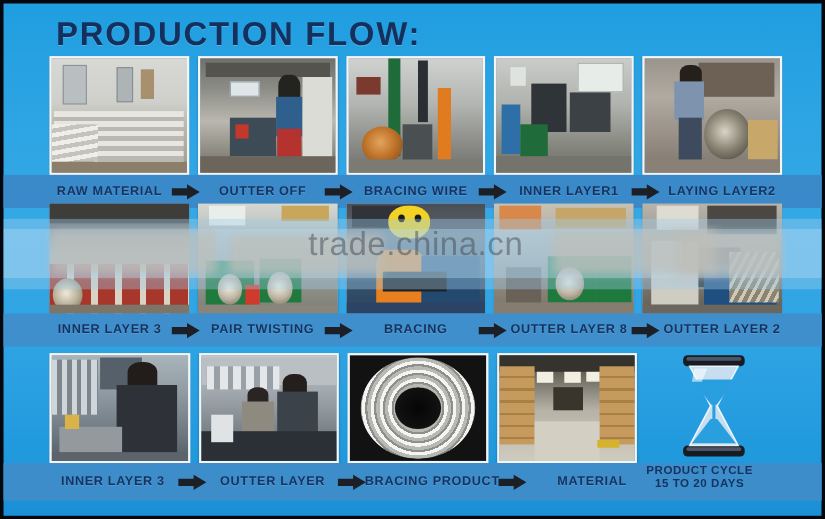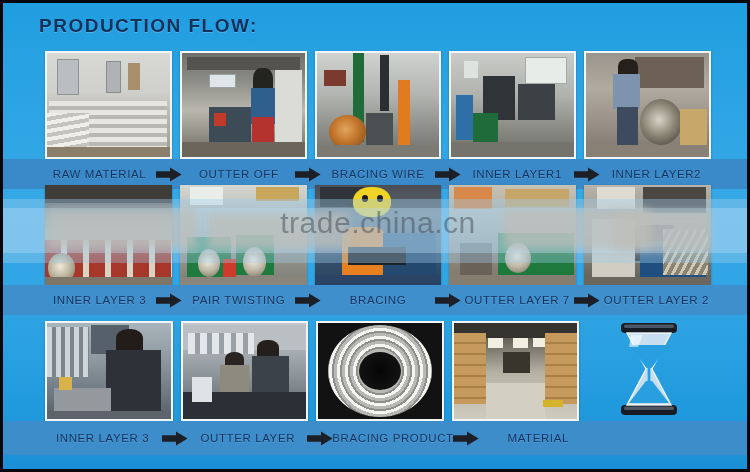--- a/index.html
+++ b/index.html
@@ -24,23 +24,23 @@
         #2fa4e4 66%,
         #2099dd 88%,
         #1b8fd6 100%);
     border: 3px solid #05070c;
     overflow: hidden;
   }
 
   
   .title {
     position: absolute;
-    left: 36px;
+    left: 48px;
     top: 12px;
-    font-size: 19px;
+    font-size: 30px;
     font-weight: bold;
     letter-spacing: 1.5px;
     color: #15305c;
     text-shadow: 0 1px 0 rgba(255,255,255,0.20);
     white-space: nowrap;
   }
 
   
   .row { position: absolute; left: 0; width: 750px; }
   .row-1 { top: 48px; }
@@ -88,21 +88,21 @@
 
   .step {
     display: flex;
     align-items: center;
     justify-content: center;
     flex: 1 1 0;
     min-width: 0;
   }
   .step-label {
     font-size: 11.5px;
-    font-weight: normal;
+    font-weight: bold;
     letter-spacing: 0.6px;
     color: #16335f;
     white-space: nowrap;
     text-shadow: 0 1px 0 rgba(255,255,255,0.12);
   }
   .row-3 .step-label { font-size: 11.5px; }
 
   .arrow {
     flex: 0 0 auto;
     width: 26px;
@@ -278,21 +278,21 @@
       </span>
       <div class="step">
         <span class="step-label">INNER LAYER1</span>
       </div>
       <span class="arrow">
         <svg viewBox="0 0 26 15" width="26" height="15">
             <path d="M0 4.2 H14 V0.6 L25.6 7.5 L14 14.4 V10.8 H0 Z" fill="#1d1f26"></path>
           </svg>
       </span>
       <div class="step">
-        <span class="step-label">INNER LAYER2</span>
+        <span class="step-label">LAYING LAYER2</span>
       </div>
     </div>
   </div>
 
   <div class="row row-2">
     <div class="photo-strip">
 
       <div class="photo noborder">
         <div class="ph-inner">
           <div class="sky" style="background:linear-gradient(180deg,#4b4a46 0%,#6e6d68 22%,#a8a59c 48%,#8e8a80 100%)"></div>
@@ -378,21 +378,21 @@
       </span>
       <div class="step">
         <span class="step-label">BRACING</span>
       </div>
       <span class="arrow">
         <svg viewBox="0 0 26 15" width="26" height="15">
             <path d="M0 4.2 H14 V0.6 L25.6 7.5 L14 14.4 V10.8 H0 Z" fill="#1d1f26"></path>
           </svg>
       </span>
       <div class="step">
-        <span class="step-label">OUTTER LAYER 7</span>
+        <span class="step-label">OUTTER LAYER 8</span>
       </div>
       <span class="arrow">
         <svg viewBox="0 0 26 15" width="26" height="15">
             <path d="M0 4.2 H14 V0.6 L25.6 7.5 L14 14.4 V10.8 H0 Z" fill="#1d1f26"></path>
           </svg>
       </span>
       <div class="step">
         <span class="step-label">OUTTER LAYER 2</span>
       </div>
     </div>
@@ -493,20 +493,24 @@
       <span class="arrow">
         <svg viewBox="0 0 26 15" width="26" height="15">
             <path d="M0 4.2 H14 V0.6 L25.6 7.5 L14 14.4 V10.8 H0 Z" fill="#1d1f26"></path>
           </svg>
       </span>
       <div class="step">
         <span class="step-label">MATERIAL</span>
       </div>
       <div class="step"></div>
 
+      <div class="cycle-text">
+        <span>PRODUCT CYCLE</span>
+        <span>15 TO 20 DAYS</span>
+      </div>
     </div>
   </div>
 
   <div class="band band-thin-1"></div>
   <div class="band band-main"></div>
   <div class="band band-thin-2"></div>
 
   <div class="smear" style="left:44px;top:206px;width:150px;height:40px;"></div>
   <div class="smear" style="left:205px;top:210px;width:140px;height:36px;"></div>
   <div class="smear" style="left:500px;top:206px;width:148px;height:40px;"></div>

